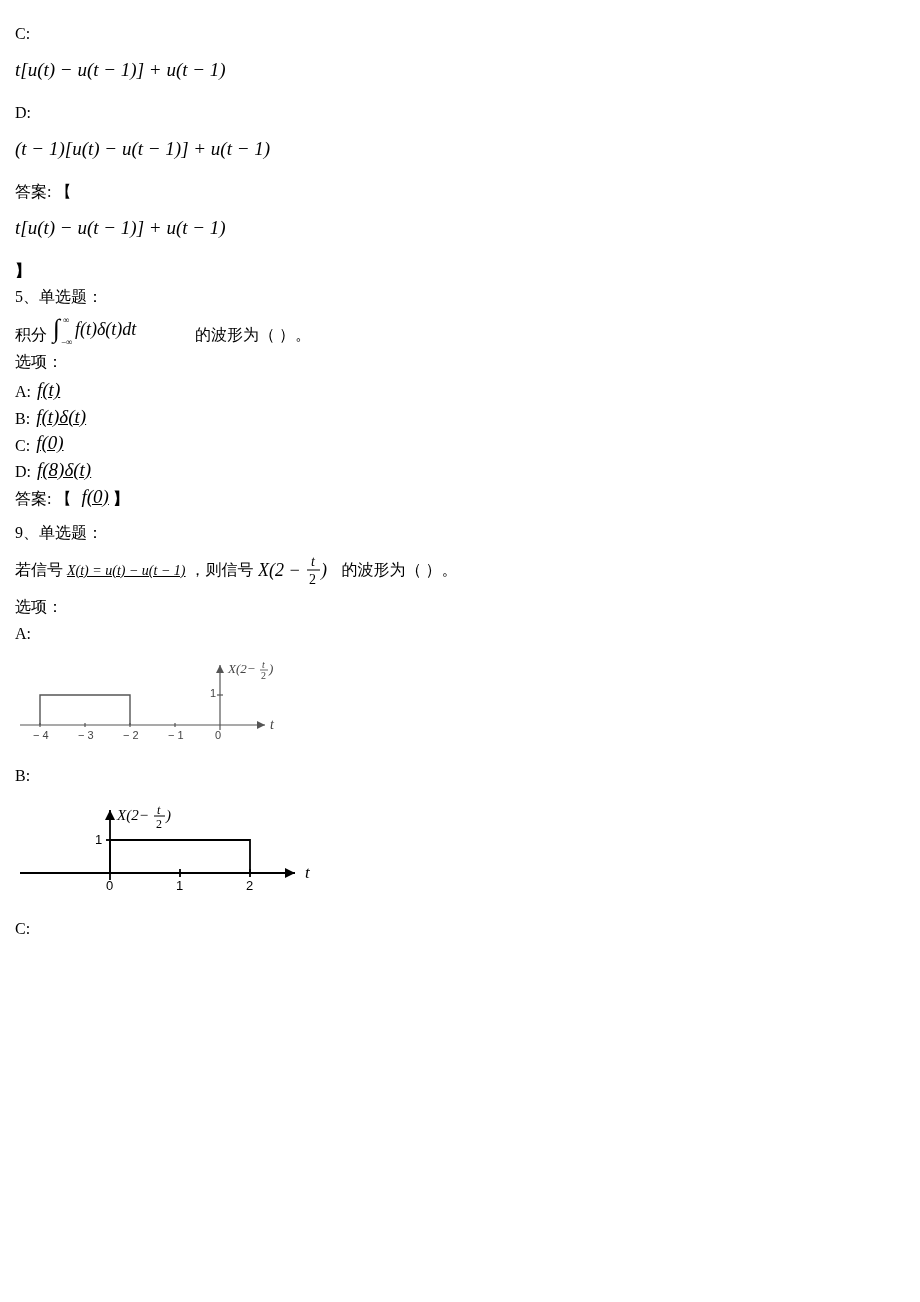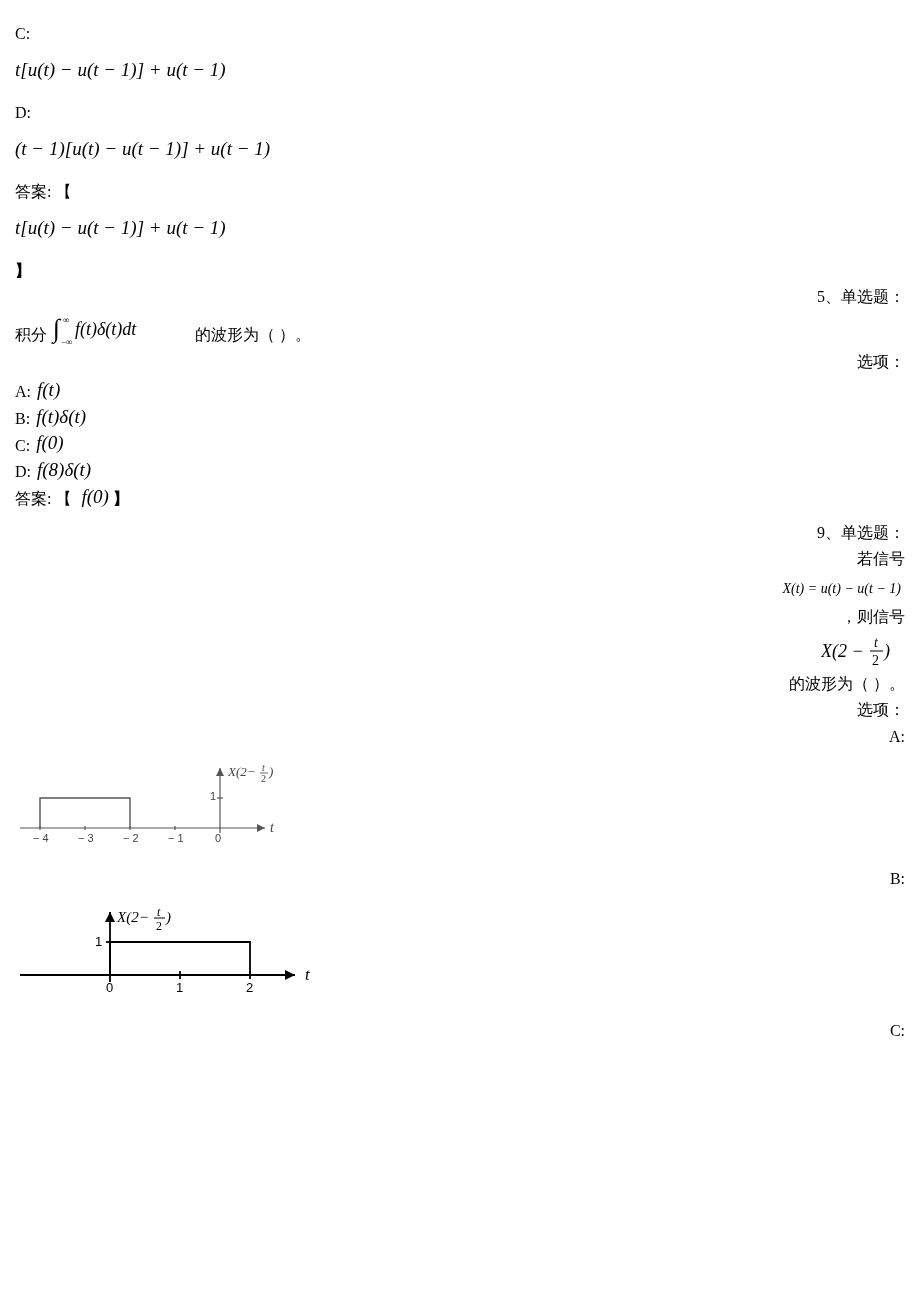--- a/index.html
+++ b/index.html
@@ -5,33 +5,34 @@
   body {
     font-family: "Times New Roman", SimSun, serif;
     font-size: 16px;
     margin: 0;
     padding: 15px;
     background: #fff;
     color: #000;
     width: 890px;
     line-height: 1.4;
   }
-  .block { margin: 4px 0; text-align: right; }
+  .block { margin: 4px 0; }
   .label { margin: 8px 0 4px 0; }
   .math {
     font-family: "Times New Roman", serif;
     font-style: italic;
     font-size: 19px;
     margin: 12px 0 18px 0;
   }
   .math-sm {
     font-family: "Times New Roman", serif;
     font-style: italic;
     font-size: 19px;
     vertical-align: middle;
+    text-decoration: underline;
   }
   .q5-line { display: flex; align-items: flex-end; flex-wrap: wrap; margin: 2px 0; }
   .q5-opt { display: flex; align-items: flex-end; margin: 0; }
   .opt-letter { margin-right: 6px; }
   .bracket { font-weight: bold; }
   .chart-box { margin: 10px 0 20px 0; }
   svg { display: block; }
   .gap { height: 8px; }
 </style>
 </head>
@@ -80,21 +81,21 @@
 </div>
 <div class="q5-opt">
   <span class="opt-letter">答案: 【</span>
   <span class="math-sm" style="margin:0 4px;">f(0)</span>
   <span class="bracket">】</span>
 </div>
 
 <div class="gap"></div>
 
 <div class="block">9、单选题：</div>
-<div class="q5-line" style="flex-direction:column;">
+<div class="q5-line" style="align-items:center;">
   <span>若信号</span>
   <span class="math-sm" style="font-size:14px; margin:8px 4px;">X(t) = u(t) − u(t − 1)</span>
   <span> ，则信号</span>
   <span style="margin:4px 4px;">
     <svg width="80" height="36" viewBox="0 0 80 36">
       <text x="0" y="24" font-family="Times New Roman" font-size="18" font-style="italic">X(2 −</text>
       <text x="53" y="14" font-family="Times New Roman" font-size="14" font-style="italic">t</text>
       <line x1="49" y1="18" x2="62" y2="18" stroke="#000" stroke-width="1"></line>
       <text x="51" y="32" font-family="Times New Roman" font-size="14">2</text>
       <text x="63" y="24" font-family="Times New Roman" font-size="18" font-style="italic">)</text>

